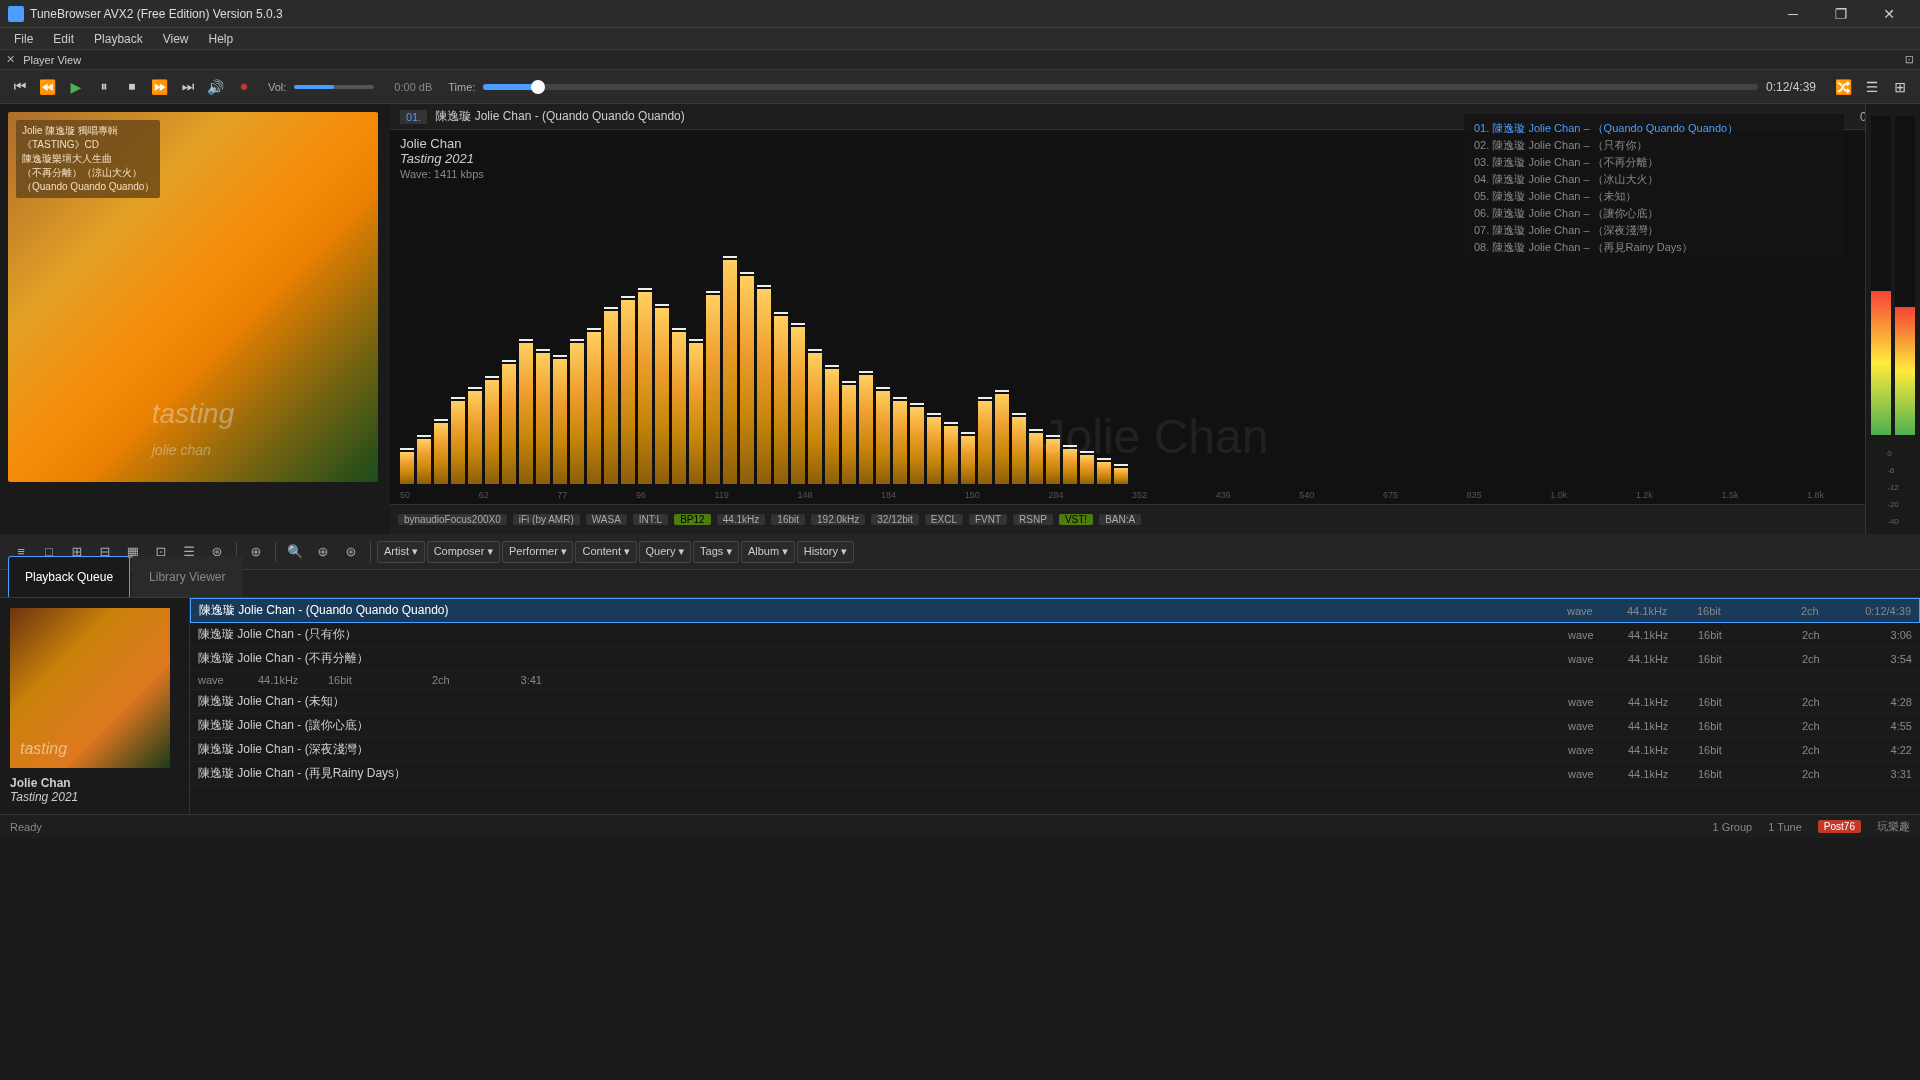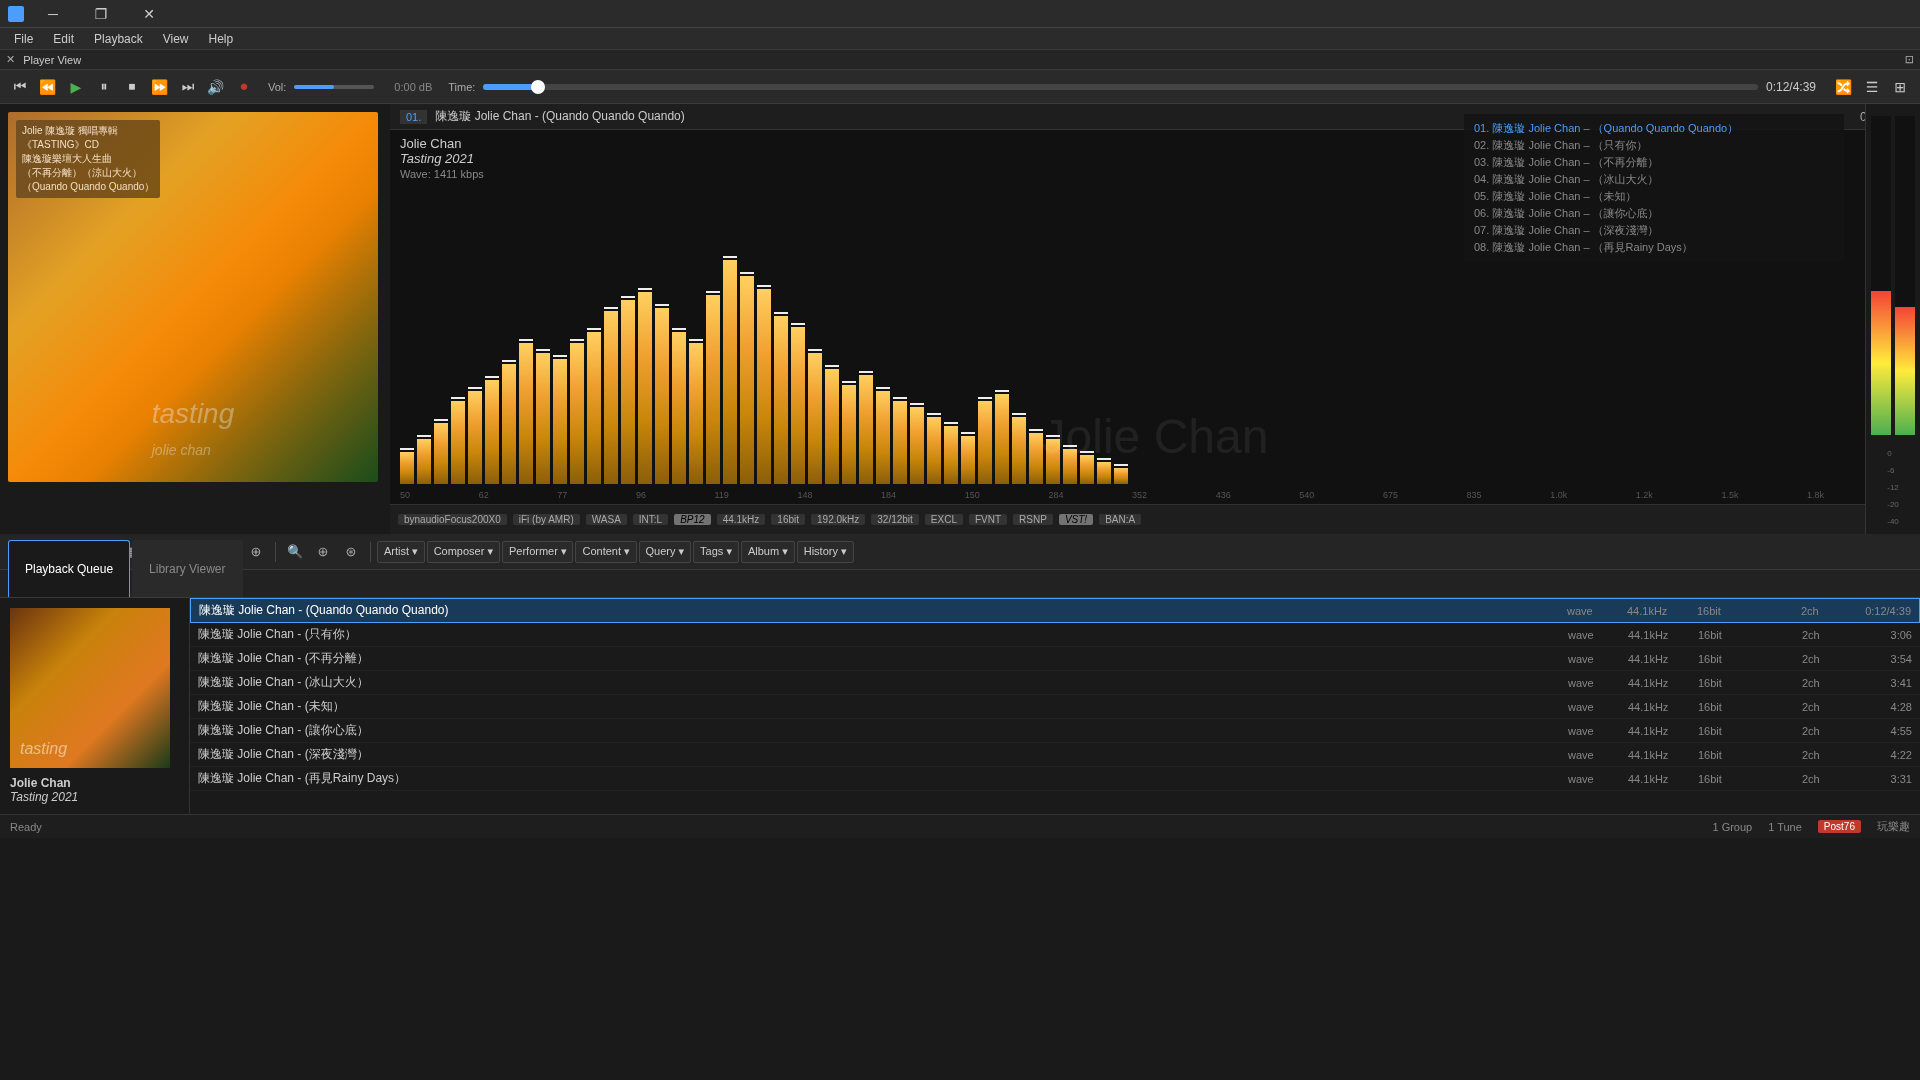--- a/index.html
+++ b/index.html
@@ -352,23 +352,22 @@
       font-size: 10px;
     }
     .codec-tag {
       background: #333;
       color: #aaa;
       padding: 0 6px;
       border-radius: 2px;
       font-size: 10px;
     }
     .codec-tag.active {
-      background: #737373;
+      background: #4d7c0f;
       color: #000;
-      font-style: italic;
     }
 
     
     #toolbar-section {
       background: #252525;
       height: 36px;
       display: flex;
       align-items: center;
       padding: 0 8px;
       border-bottom: 1px solid #3a3a3a;
@@ -410,21 +409,21 @@
     
     #tabs-bar {
       background: #222;
       height: 28px;
       display: flex;
       align-items: flex-end;
       padding: 0 8px;
       border-bottom: 1px solid #3a3a3a;
     }
     .tab {
-      padding: 21px 16px;
+      padding: 13px 16px;
       cursor: pointer;
       font-size: 12px;
       color: #888;
       border: 1px solid transparent;
       border-bottom: none;
       border-radius: 3px 3px 0 0;
       background: #2a2a2a;
       margin-right: 2px;
     }
     .tab.active {
@@ -507,20 +506,21 @@
       font-size: 10px;
       padding: 1px 6px;
       border-radius: 2px;
     }
   </style>
 </head>
 <body>
 
 <div id="title-bar">
   <div class="app-icon"></div>
+  <span class="title-text">TuneBrowser AVX2 (Free Edition) Version 5.0.3</span>
   <div class="window-controls">
     <button class="win-btn">─</button>
     <button class="win-btn">❐</button>
     <button class="win-btn close">✕</button>
   </div>
 </div>
 
 <div id="menu-bar">
   <div class="menu-item">File</div>
   <div class="menu-item">Edit</div>
@@ -910,21 +910,20 @@
     </div>
       <div class="track-row">
       <span class="track-row-title">陳逸璇 Jolie Chan - (不再分離）</span>
       <span class="track-row-format">wave</span>
       <span class="track-row-hz">44.1kHz</span>
       <span class="track-row-bit">16bit</span>
       <span class="track-row-ch">2ch</span>
       <span class="track-row-dur">3:54</span>
     </div>
       <div class="track-row">
-      <span class="track-row-title">陳逸璇 Jolie Chan - (冰山大火）</span>
       <span class="track-row-format">wave</span>
       <span class="track-row-hz">44.1kHz</span>
       <span class="track-row-bit">16bit</span>
       <span class="track-row-ch">2ch</span>
       <span class="track-row-dur">3:41</span>
     </div>
       <div class="track-row">
       <span class="track-row-title">陳逸璇 Jolie Chan - (未知）</span>
       <span class="track-row-format">wave</span>
       <span class="track-row-hz">44.1kHz</span>

